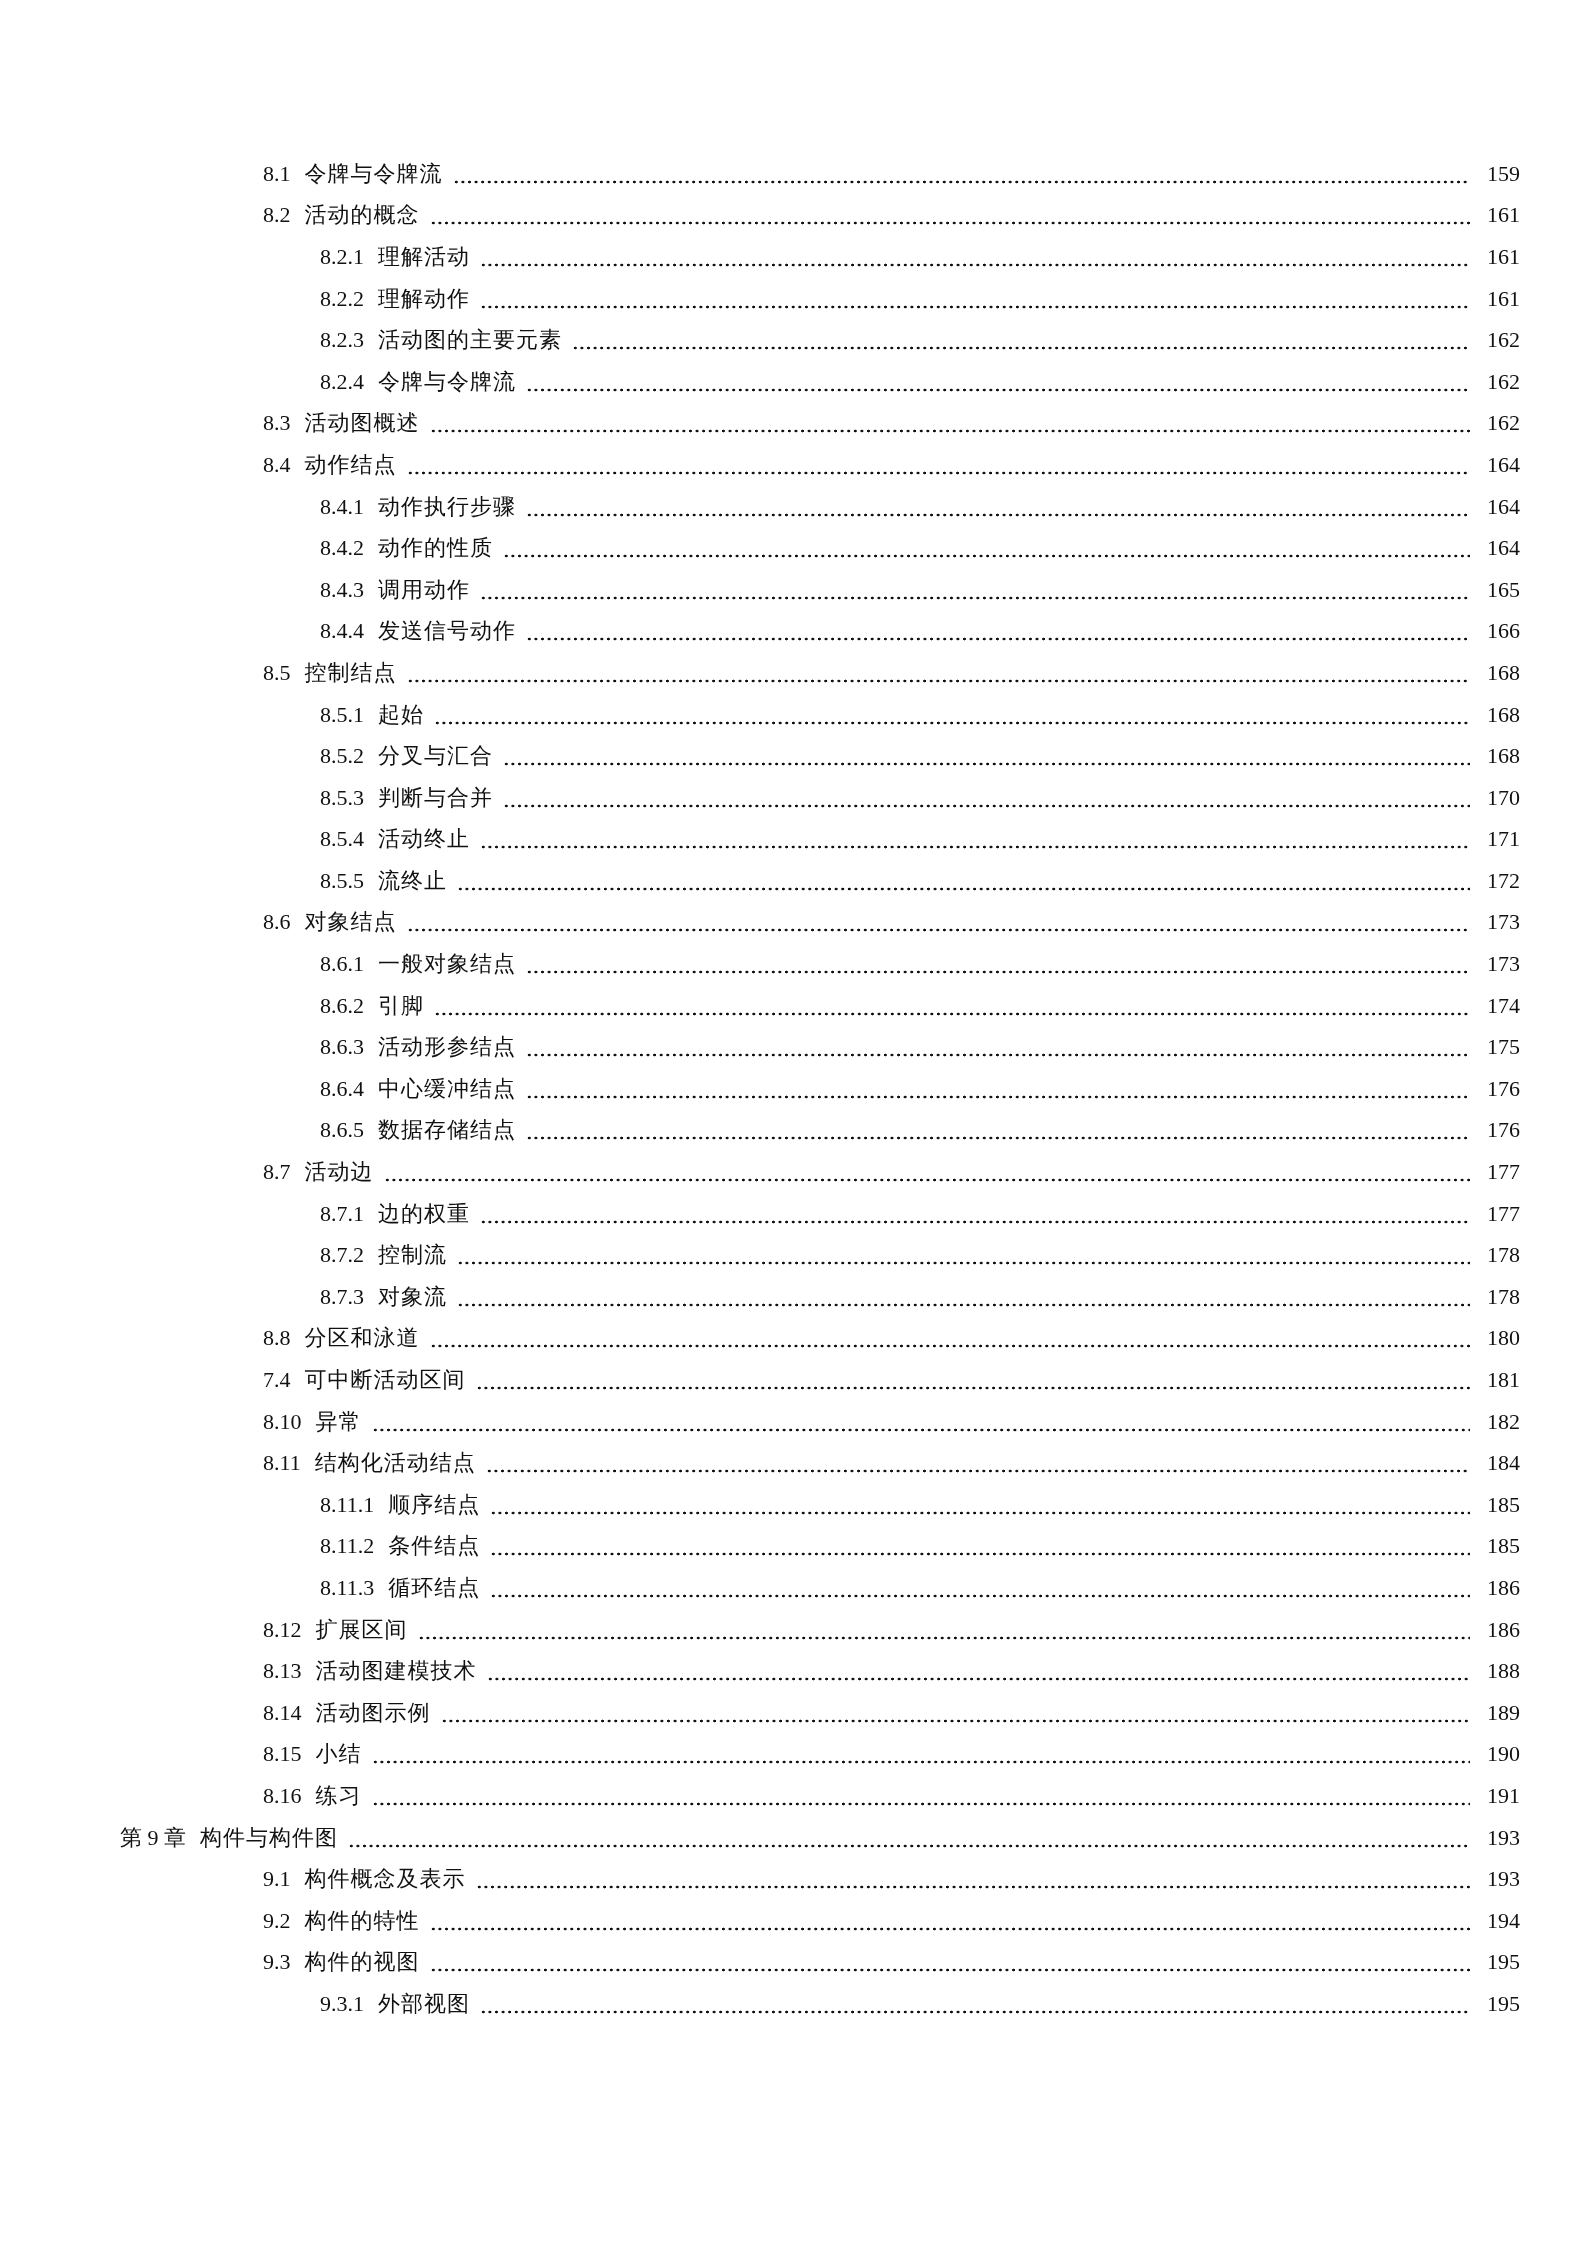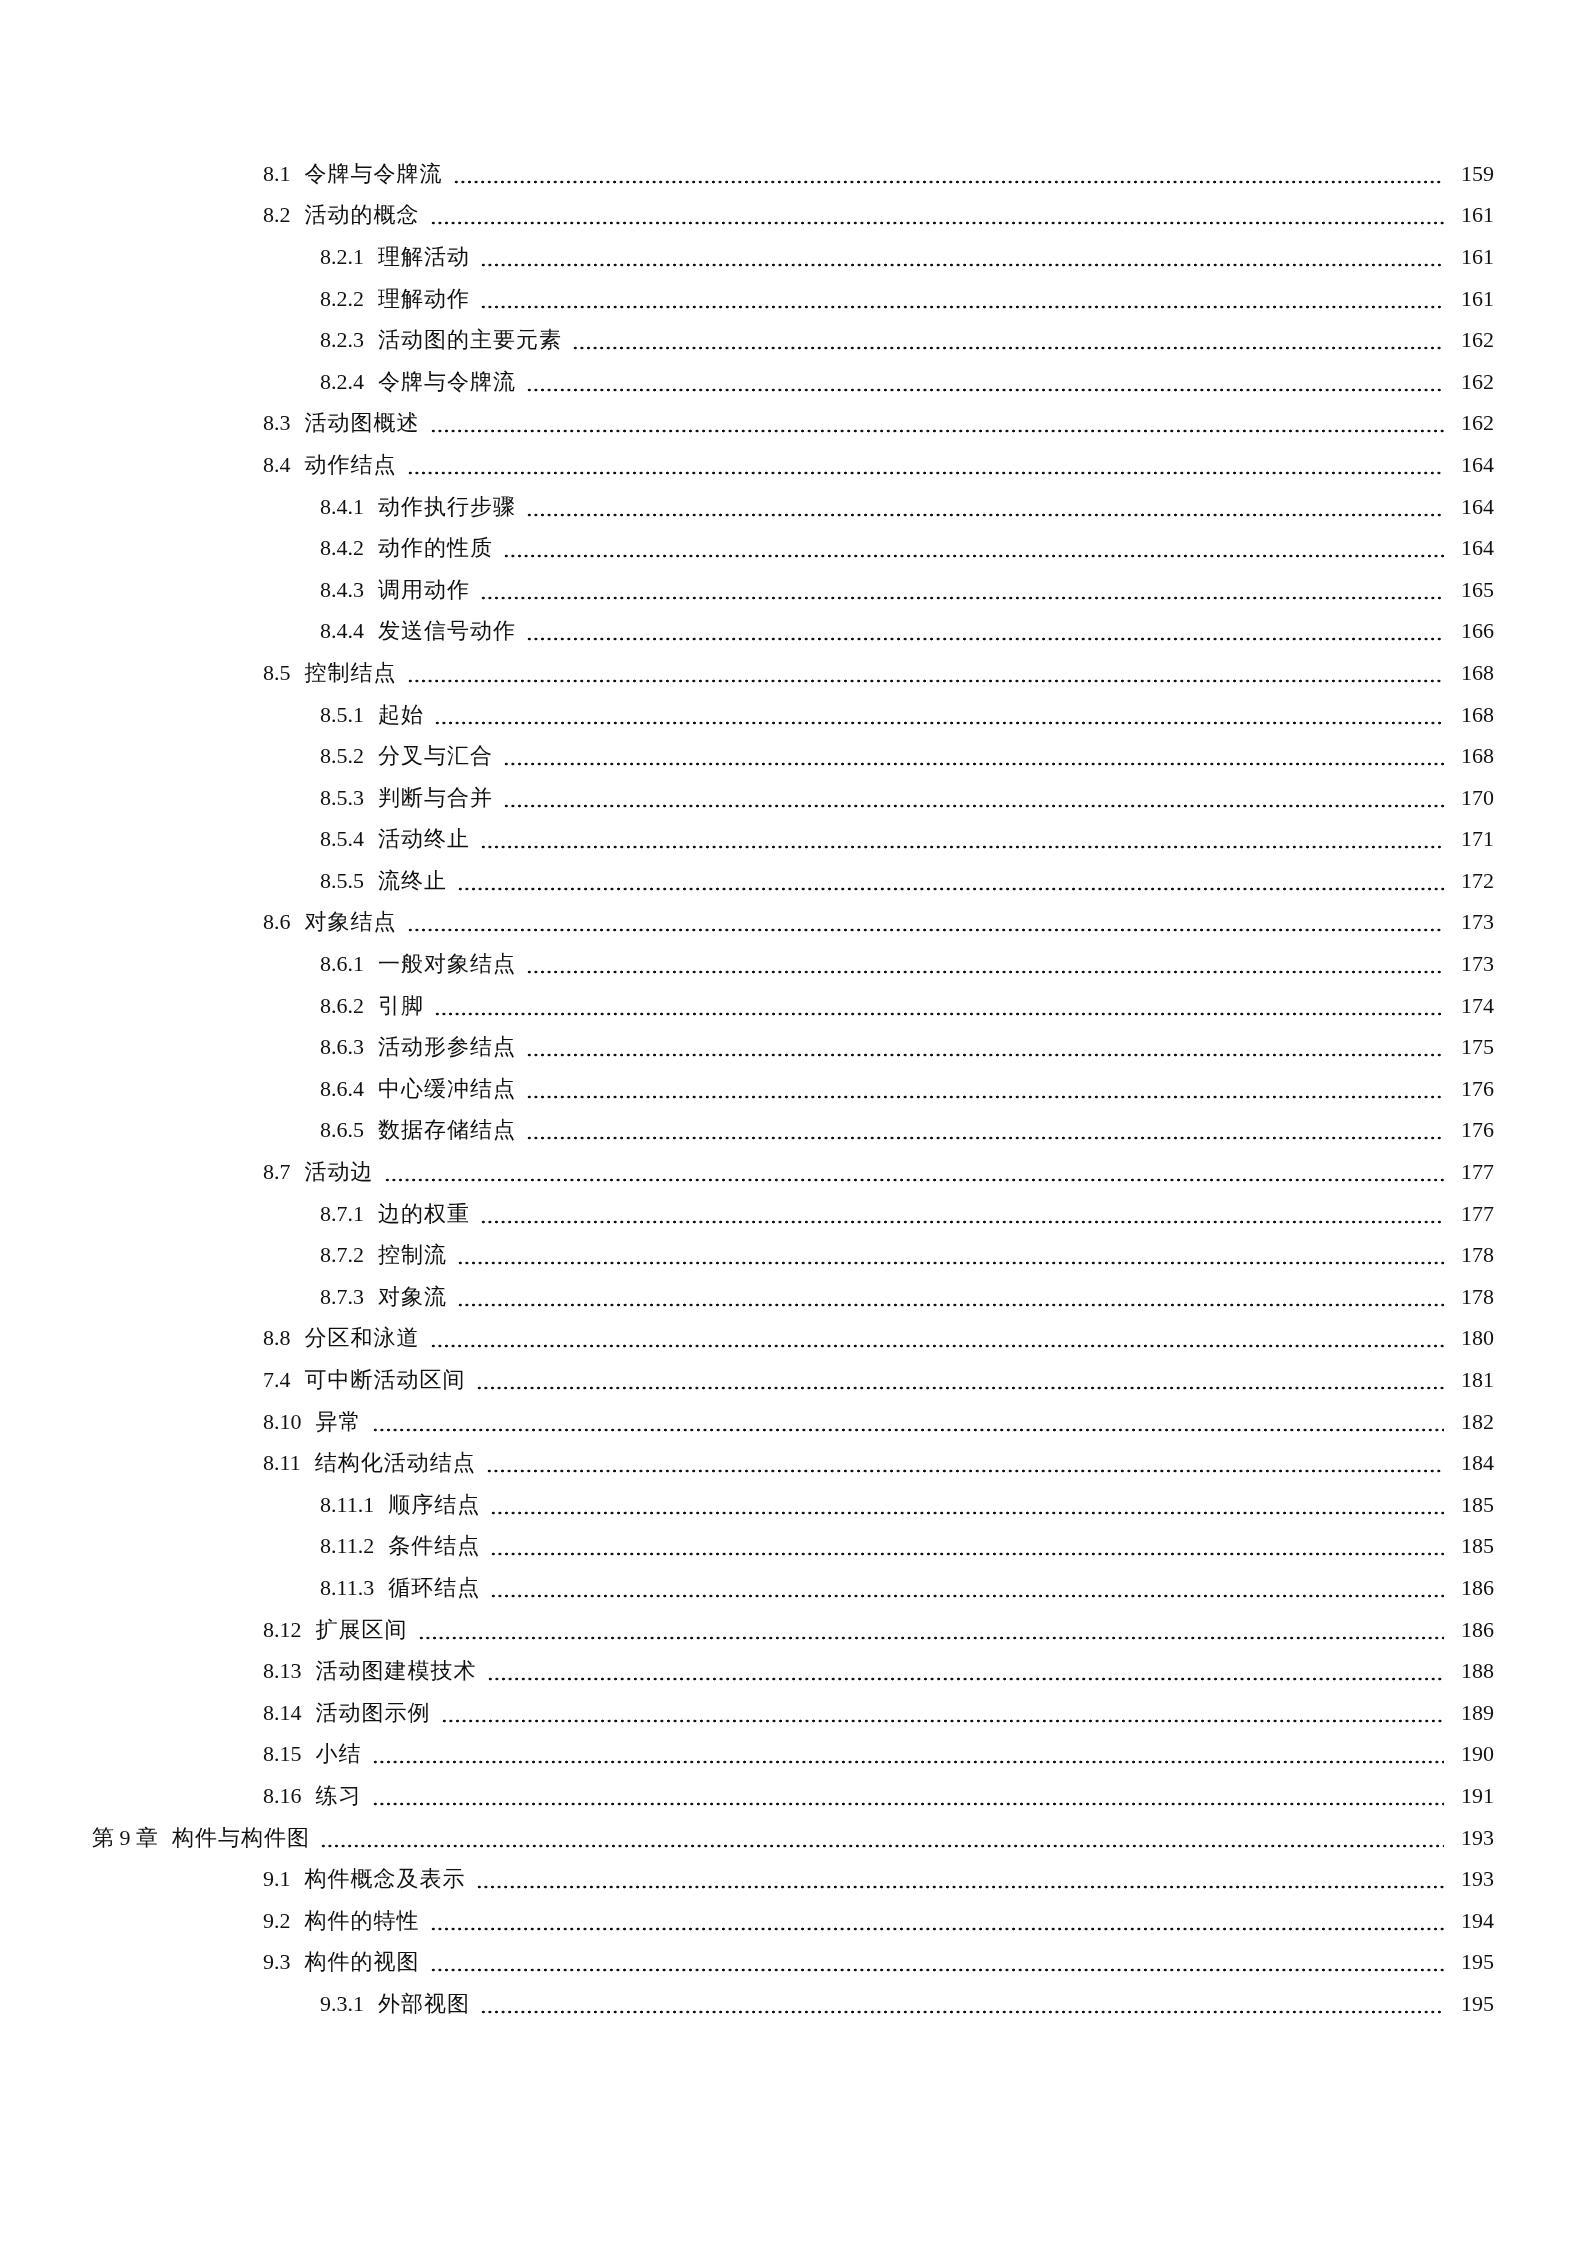--- a/index.html
+++ b/index.html
@@ -23,21 +23,21 @@
     }
     .toc-row {
       position: relative;
       height: 41.6px;
       display: flex;
       align-items: center;
       font-size: 22px;
       line-height: 1;
       white-space: nowrap;
     }
-    .toc-row.level-1 { padding-left: 92px; }
+    .toc-row.level-1 { padding-left: 120px; }
     .toc-row.level-2 { padding-left: 263px; }
     .toc-row.level-3 { padding-left: 320px; }
     .toc-row .num {
       flex: none;
       letter-spacing: 0px;
     }
     .toc-row .sep {
       flex: none;
       width: 14px;
     }
@@ -51,21 +51,21 @@
       margin: 0 8px 0 10px;
       background-image: radial-gradient(circle, #111 1.3px, transparent 1.6px);
       background-size: 6.6px 6px;
       background-repeat: repeat-x;
       background-position: left bottom 2px;
     }
     .toc-row .page {
       flex: none;
       width: 42px;
       text-align: right;
-      margin-right: 93px;
+      margin-right: 67px;
     }
   </style>
 </head>
 <body>
 
 <div class="toc">
 
 <div class="toc-row level-2">
       <span class="num">8.1</span>
       <span class="sep"></span>

